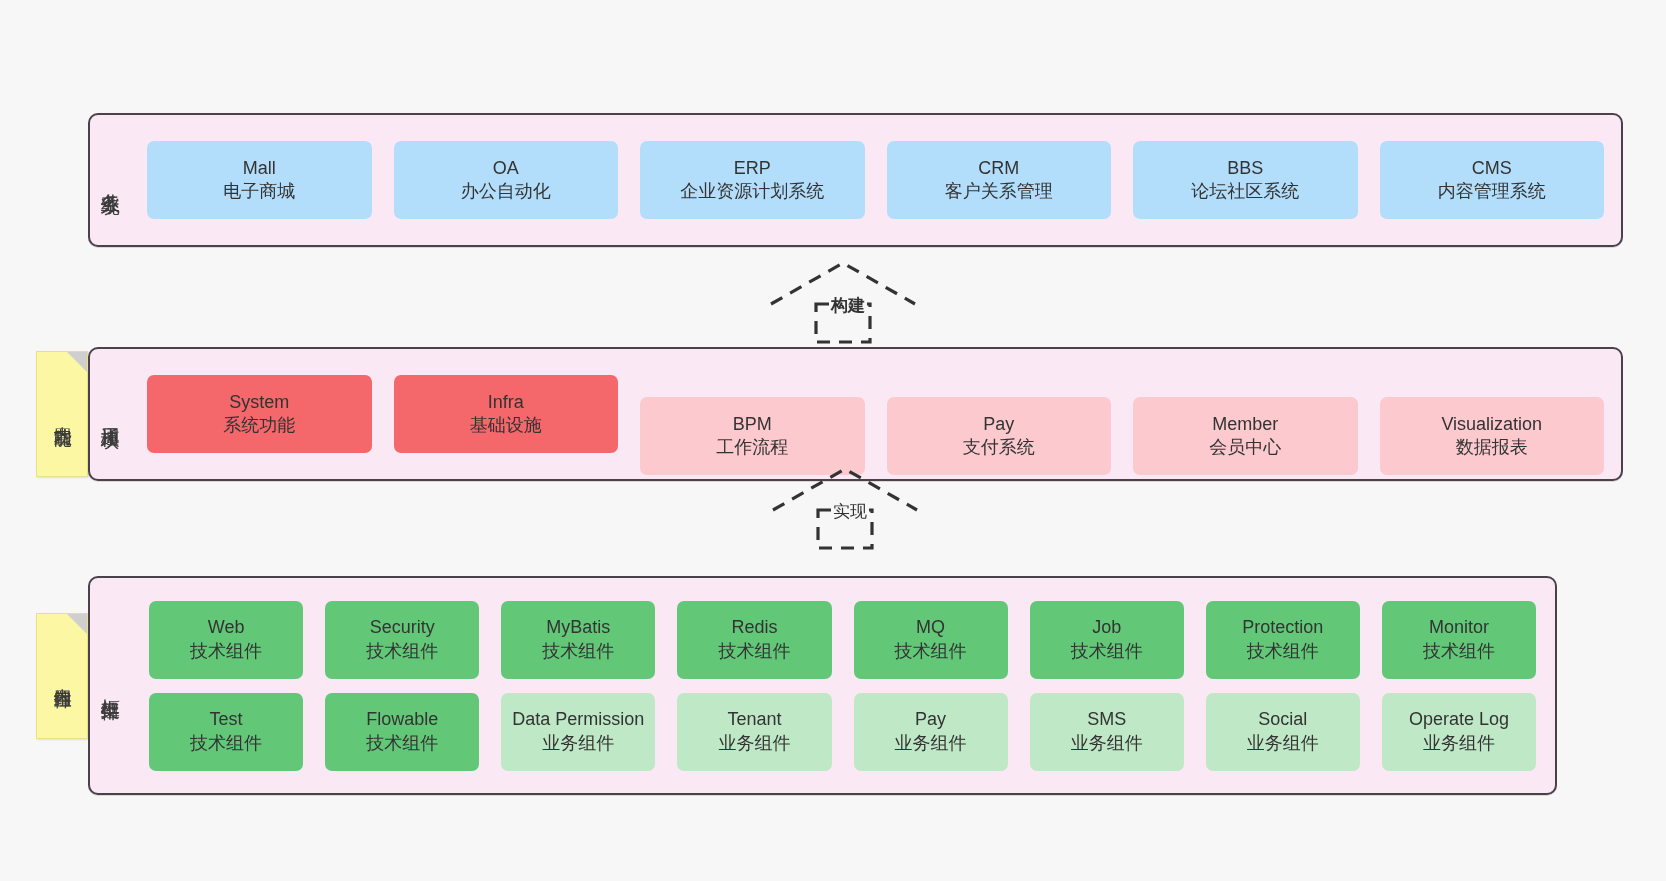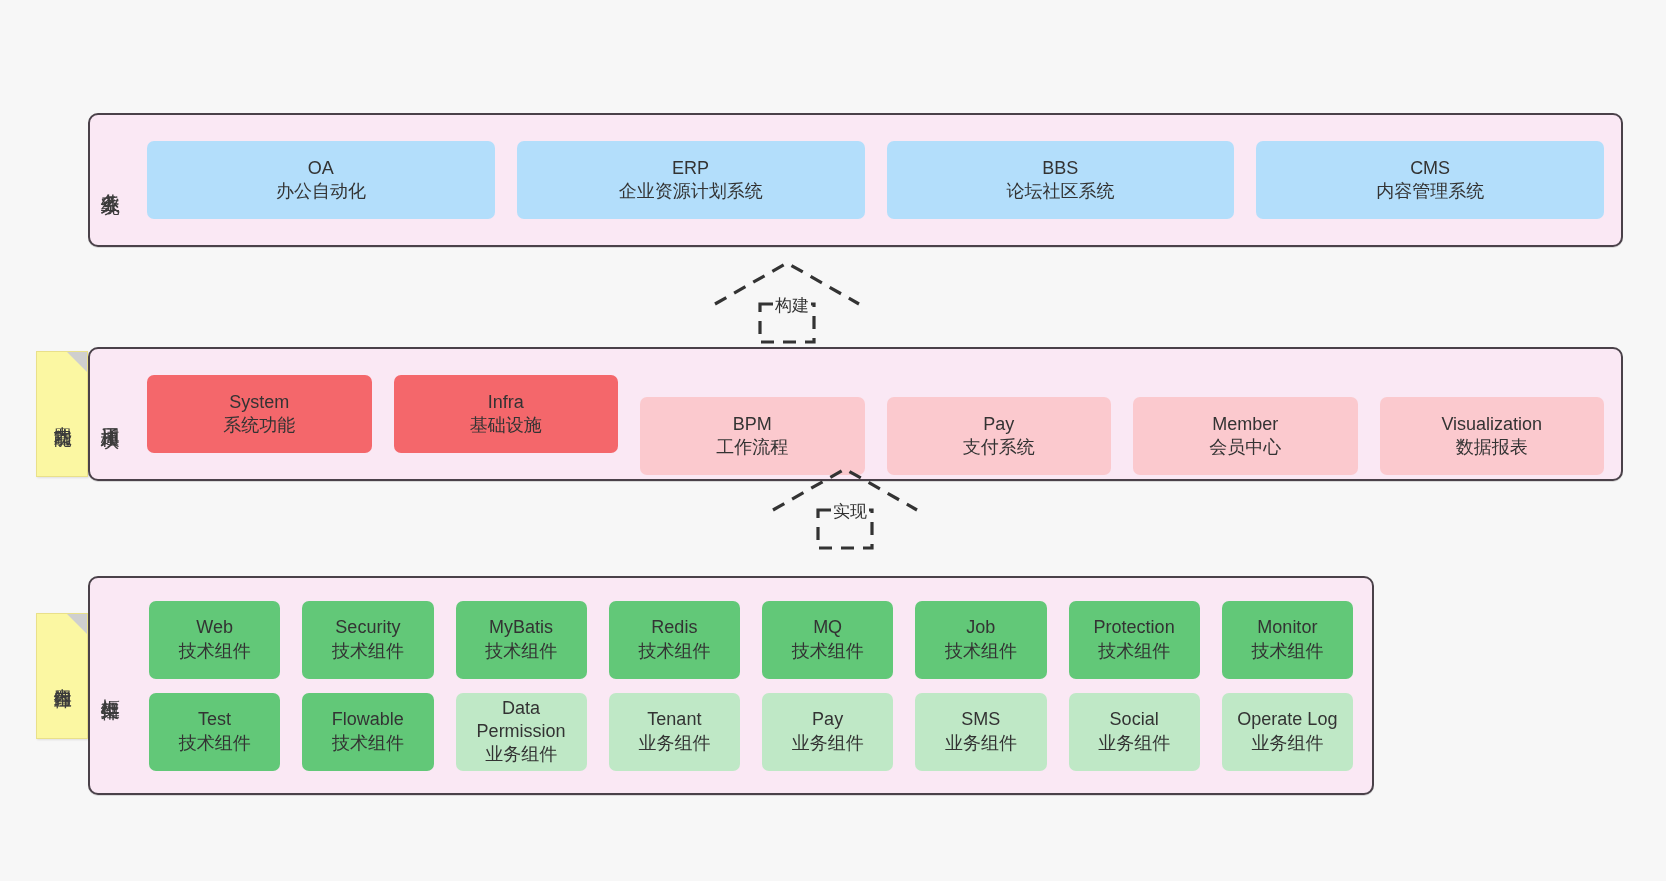--- a/index.html
+++ b/index.html
@@ -97,21 +97,21 @@
   #layer-business { left: 88px; top: 113px; width: 1535px; height: 134px; }
   #layer-business .layer-boxes { padding: 0 6px; }
   #layer-business .cell { height: 78px; }
 
   
   #layer-common { left: 88px; top: 347px; width: 1535px; height: 134px; }
   #layer-common .layer-boxes { padding: 0 6px; }
   #layer-common .cell { height: 78px; align-items: center; }
 
   
-  #layer-framework { left: 88px; top: 576px; width: 1286px; height: 219px; }
+  #layer-framework { left: 88px; top: 576px; width: 1469px; height: 219px; }
   #layer-framework .cell { height: 78px; }
 
   
   .sticky {
     position: absolute;
     width: 52px;
     box-sizing: border-box;
     background: #fbf7a2;
     border: 1px solid #e9e08a;
     font-size: 18px;
@@ -141,45 +141,53 @@
   .arrow { position: absolute; }
   .arrow svg { display: block; overflow: visible; }
   .arrow-label {
     position: absolute;
     font-size: 17px;
     color: #333333;
     background: #f7f7f7;
     padding: 0 2px;
     white-space: nowrap;
   }
-  #arrow-build   { left: 712px; top: 258px; width: 150px; height: 86px; }
+  #arrow-build   { left: 768px; top: 258px; width: 150px; height: 86px; font-weight: bold; }
   #arrow-build .arrow-label   { left: 61px; top: 36px; }
   #arrow-realize { left: 770px; top: 464px; width: 150px; height: 86px; }
   #arrow-realize .arrow-label { left: 61px; top: 36px; }
 </style>
 </head>
 <body>
 
 <div id="canvas">
 
   <div class="layer" id="layer-business">
     <div class="layer-title">业务系统</div>
     <div class="layer-boxes">
 
+      <div class="cell blue">
+        <span class="en">Mall</span>
+        <span class="cn">电子商城</span>
+      </div>
 
       <div class="cell blue">
         <span class="en">OA</span>
         <span class="cn">办公自动化</span>
       </div>
 
       <div class="cell blue">
         <span class="en">ERP</span>
         <span class="cn">企业资源计划系统</span>
       </div>
 
+      <div class="cell blue">
+        <span class="en">CRM</span>
+        <span class="cn">客户关系管理</span>
+      </div>
 
       <div class="cell blue">
         <span class="en">BBS</span>
         <span class="cn">论坛社区系统</span>
       </div>
 
       <div class="cell blue">
         <span class="en">CMS</span>
         <span class="cn">内容管理系统</span>
       </div>

